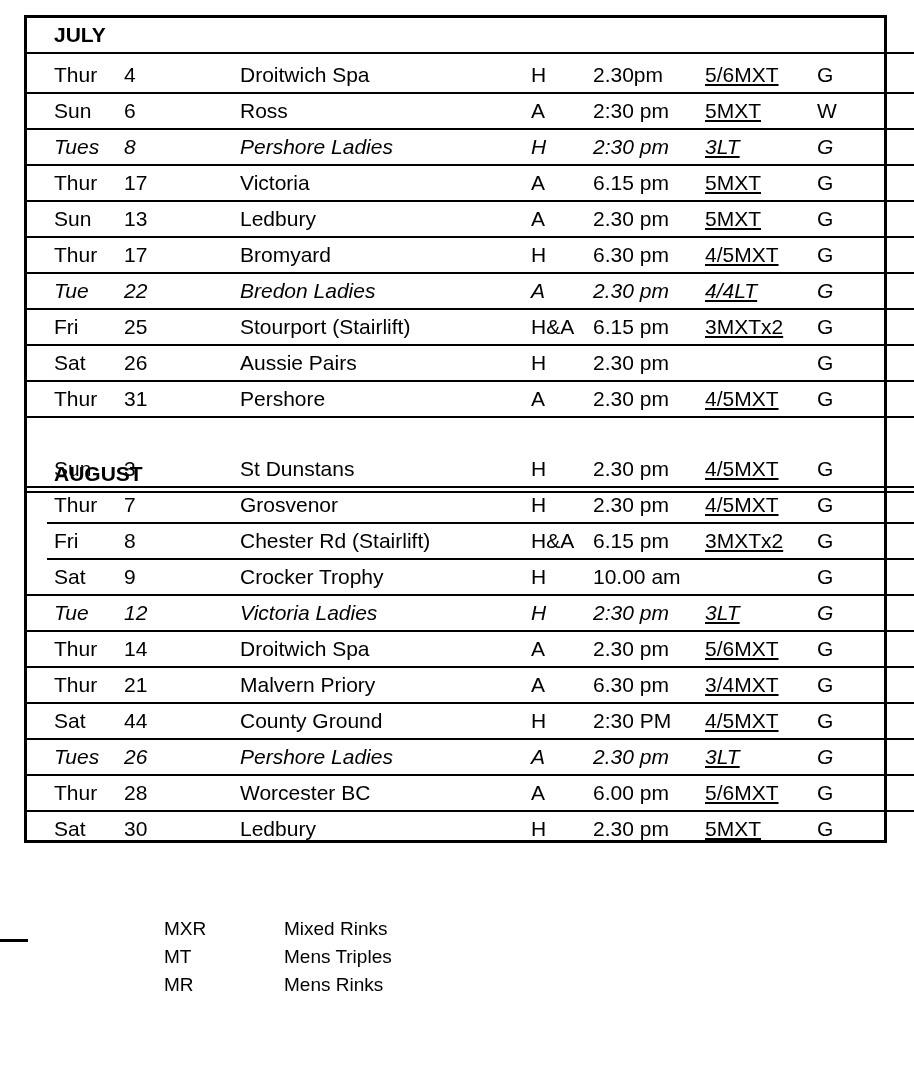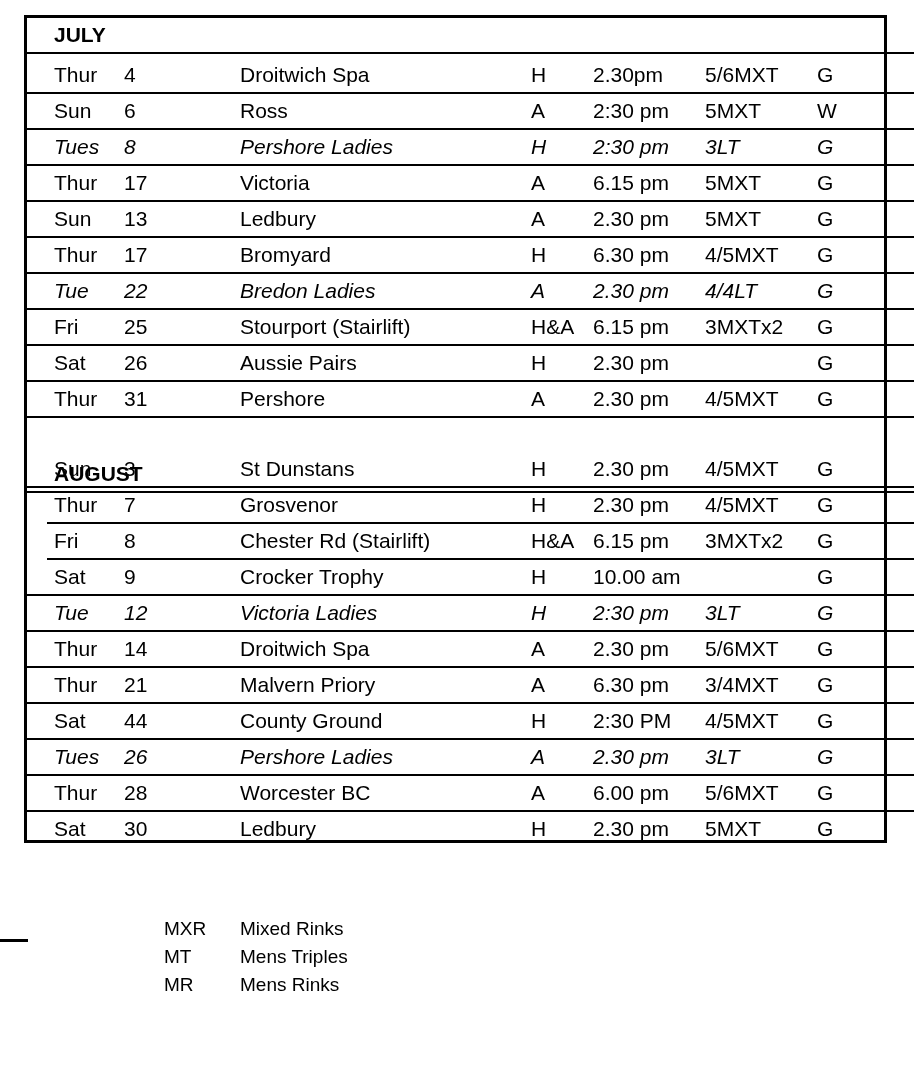--- a/index.html
+++ b/index.html
@@ -15,26 +15,26 @@
   .row .rule {
     position: absolute; left: 0; right: 0; bottom: -2px; height: 2px; background: #000;
   }
   .row.short-rule .rule { left: 20px; }
   .cell { position: absolute; top: 0; white-space: nowrap; }
   .c-day { left: 27px; }
   .c-date { left: 97px; }
   .c-opp { left: 213px; }
   .c-ha { left: 504px; }
   .c-time { left: 566px; }
-  .c-type { left: 678px; }
+  .c-type { left: 678px; text-decoration: underline; }
   .c-green { left: 790px; }
   .italic .cell { font-style: italic; }
   .month { font-weight: bold; left: 27px; }
   .legend { position: absolute; left: 164px; top: 915px; font-size: 19px; line-height: 28px; }
-  .legend-row { display: flex; }
+  .legend-row { display: flex; gap: 44px; }
   .legend-code { width: 76px; }
   .side-rule { position: absolute; left: 0; top: 939px; width: 28px; height: 3px; background: #000; }
 </style>
 </head>
 <body>
 
 <div class="table-frame" id="frame">
     <div class="row" style="top: 0px; height: 34px;">
       <span class="cell month">JULY</span>
       <div class="rule"></div>

